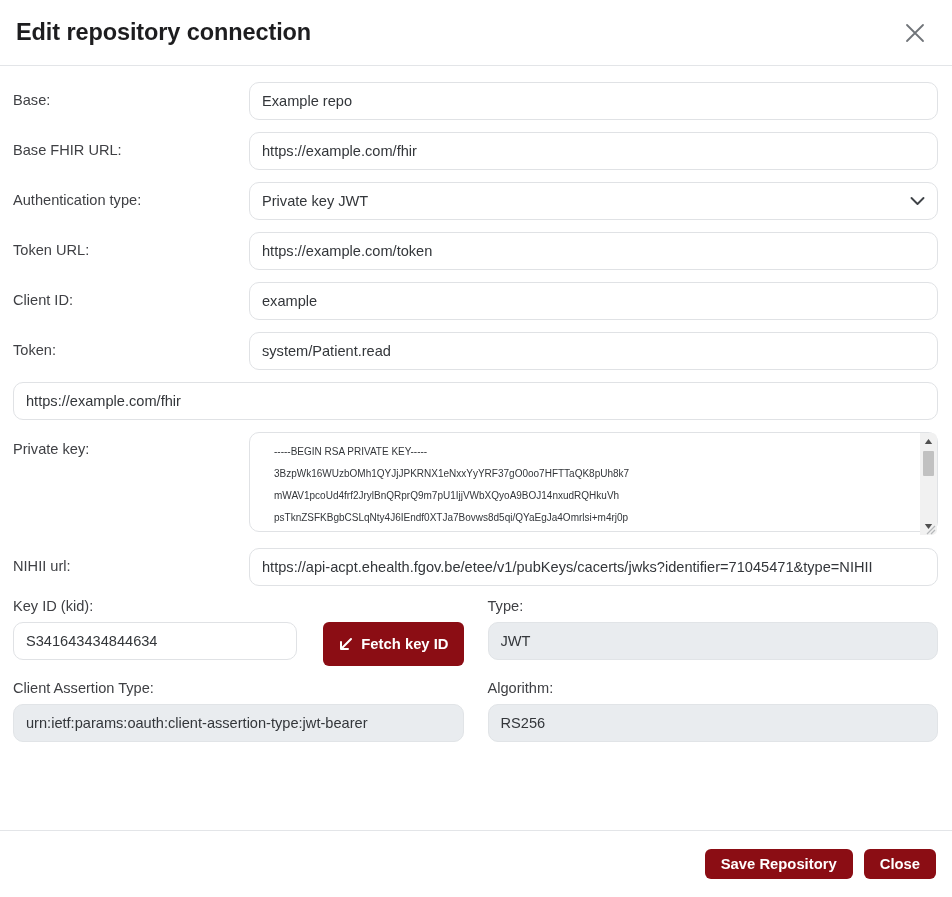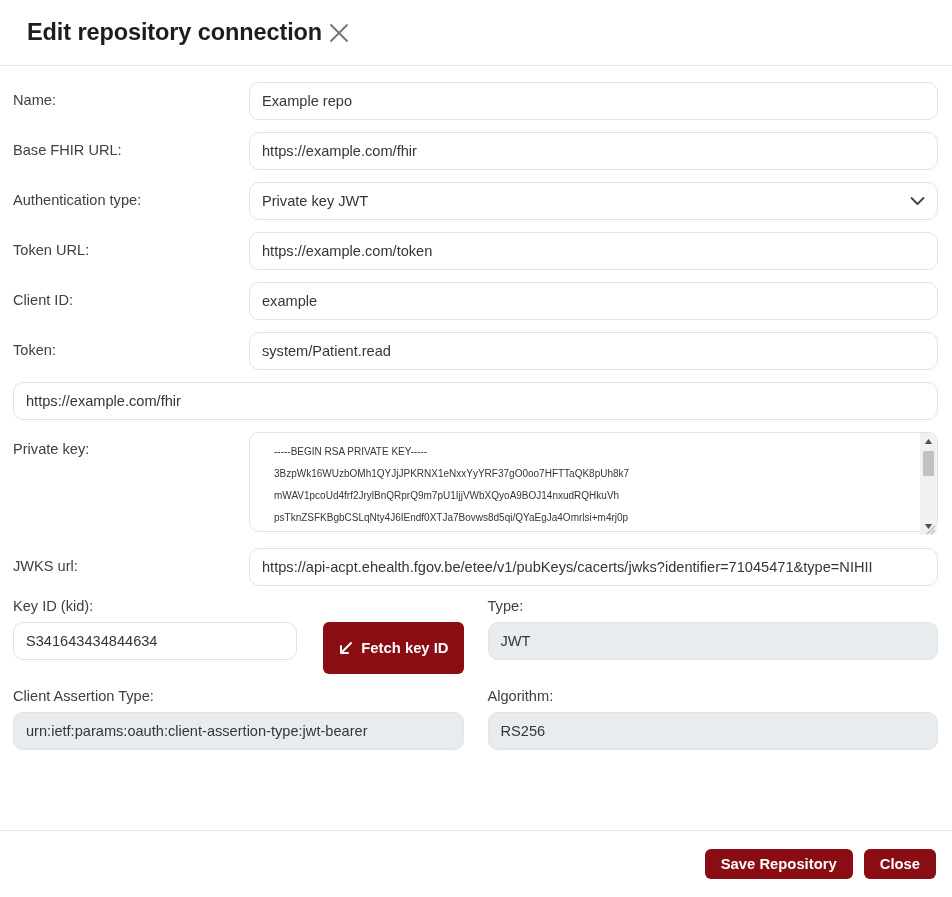--- a/index.html
+++ b/index.html
@@ -24,22 +24,22 @@
     position: relative;
   }
 
   
   .modal-header {
     height: 66px;
     min-height: 66px;
     border-bottom: 1px solid #e3e5e8;
     display: flex;
     align-items: center;
-    justify-content: flex-start;
-    padding: 0 16px 0 27px;
+    justify-content: space-between;
+    padding: 0 16px 0 16px;
     box-sizing: border-box;
   }
   .modal-title {
     font-size: 23.5px;
     font-weight: bold;
     color: #1d1d1f;
     letter-spacing: -0.1px;
     line-height: 1;
   }
   .close-x {
@@ -196,21 +196,21 @@
     cursor: pointer;
     color: #fff;
     font-size: 14.8px;
     display: inline-flex;
     align-items: center;
     justify-content: center;
     white-space: nowrap;
   }
   .btn-danger { background: #8b0d14; }
   .btn-fetch {
-    height: 52px;
+    height: 44px;
     padding: 0 15px;
     gap: 8px;
     font-weight: bold;
   }
   .arrow-dl { display: flex; align-items: center; }
 
   
   .modal-footer {
     height: 67px;
     min-height: 67px;
@@ -239,21 +239,21 @@
     <div class="close-x">
       <svg width="22" height="22" viewBox="0 0 22 22" aria-hidden="true">
         <path d="M3 3 L19 19 M19 3 L3 19" stroke="currentColor" stroke-width="1.8" fill="none" stroke-linecap="round"></path>
       </svg>
     </div>
   </div>
 
   <div class="modal-body">
 
     <div class="form-row">
-      <div class="lbl">Name:</div>
+      <div class="lbl">Base:</div>
       <div class="ctrl-col">
         <input class="inp" type="text" value="Example repo" style="">
       </div>
     </div>
 
     <div class="form-row">
       <div class="lbl">Base FHIR URL:</div>
       <div class="ctrl-col">
         <input class="inp" type="text" value="https://example.com/fhir" style="">
       </div>
@@ -325,21 +325,21 @@
           <div class="resize-grip">
             <svg width="13" height="13" viewBox="0 0 13 13" aria-hidden="true">
               <path d="M12 4 L4 12 M12 8 L8 12" stroke="currentColor" stroke-width="1.2" fill="none"></path>
             </svg>
           </div>
         </div>
       </div>
     </div>
 
     <div class="form-row">
-      <div class="lbl">JWKS url:</div>
+      <div class="lbl">NIHII url:</div>
       <div class="ctrl-col">
         <input class="inp" type="text" value="https://api-acpt.ehealth.fgov.be/etee/v1/pubKeys/cacerts/jwks?identifier=71045471&amp;type=NIHII" style="">
       </div>
     </div>
 
     <div class="dual-row">
       <div class="dual-col left">
         <span class="field-label">Key ID (kid):</span>
         <div class="inline-group">
           <input class="inp" type="text" value="S341643434844634" style="">

